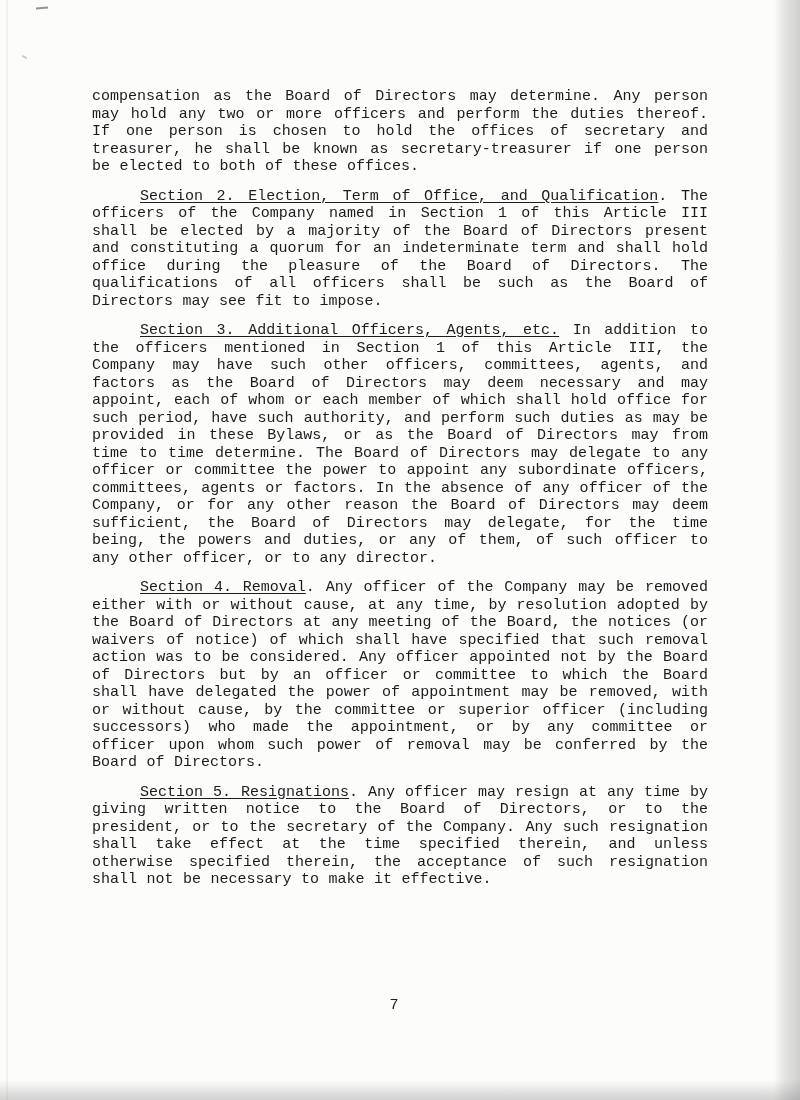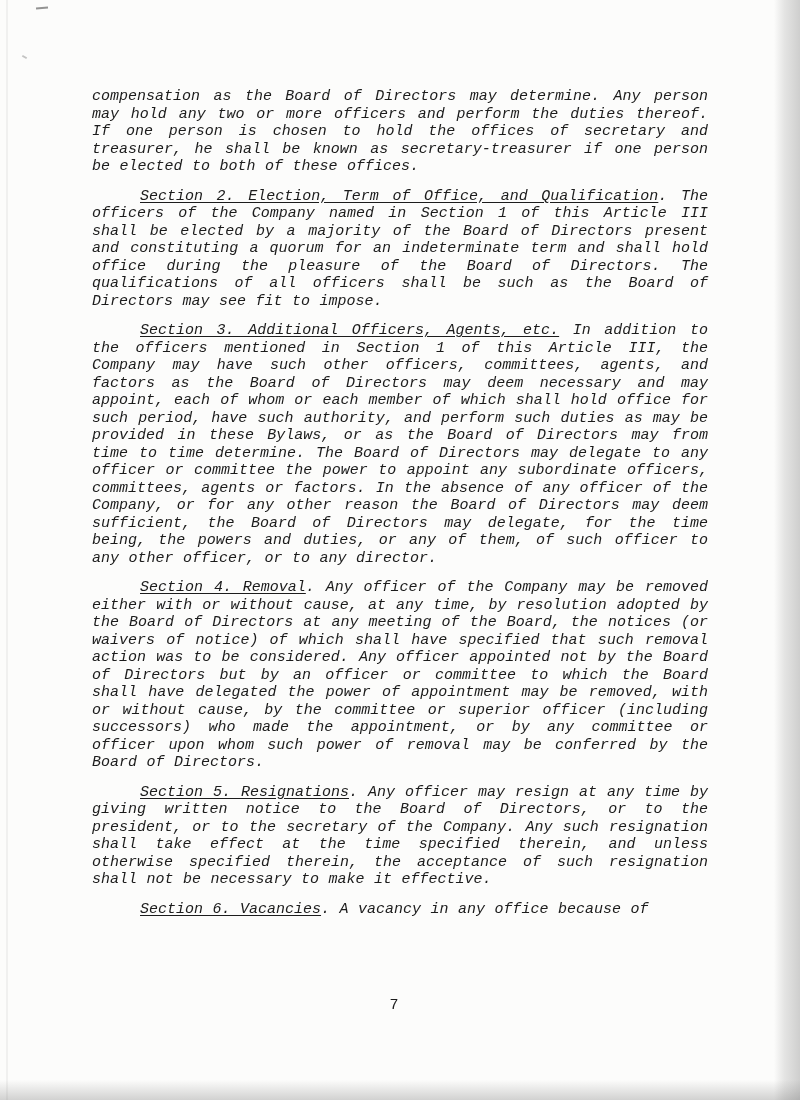--- a/index.html
+++ b/index.html
@@ -59,21 +59,20 @@
     top: 88px;
     left: 92px;
     width: 616px;
     font-size: 15px;
     line-height: 17.5px;
     text-align: justify;
   }
   .para {
     margin: 0 0 12px 0;
     word-spacing: 0.5px;
-    font-style: italic;
   }
   .para.section {
     text-indent: 48px;
   }
   .para.extra-gap {
   }
   .heading {
     text-decoration: underline;
     text-underline-offset: 2px;
   }
@@ -93,21 +92,20 @@
   <div class="speck-1"></div>
   <div class="speck-2"></div>
 
   <div class="text-column">
 
   <p class="para"><span>compensation as the Board of Directors may determine.  Any person may hold any two or more officers and perform the duties thereof.  If one person is chosen to hold the offices of secretary and treasurer, he shall be known as secretary-treasurer if one person be elected to both of these offices.</span></p>
       <p class="para section"><span class="heading">Section 2.  Election, Term of Office, and Qualification</span><span>.  The officers of the Company named in Section 1 of this Article III shall be elected by a majority of the Board of Directors present and constituting a quorum for an indeterminate term and shall hold office during the pleasure of the Board of Directors.  The qualifications of all officers shall be such as the Board of Directors may see fit to impose.</span></p>
       <p class="para section"><span class="heading">Section 3.  Additional Officers, Agents, etc.</span><span>  In addition to the officers mentioned in Section 1 of this Article III, the Company may have such other officers, committees, agents, and factors as the Board of Directors may deem necessary and may appoint, each of whom or each member of which shall hold office for such period, have such authority, and perform such duties as may be provided in these Bylaws, or as the Board of Directors may from time to time determine.  The Board of Directors may delegate to any officer or committee the power to appoint any subordinate officers, committees, agents or factors.  In the absence of any officer of the Company, or for any other reason the Board of Directors may deem sufficient, the Board of Directors may delegate, for the time being, the powers and duties, or any of them, of such officer to any other officer, or to any director.</span></p>
       <p class="para section"><span class="heading">Section 4.  Removal</span><span>.  Any officer of the Company may be removed either with or without cause, at any time, by resolution adopted by the Board of Directors at any meeting of the Board, the notices (or waivers of notice) of which shall have specified that such removal action was to be considered.  Any officer appointed not by the Board of Directors but by an officer or committee to which the Board shall have delegated the power of appointment may be removed, with or without cause, by the committee or superior officer (including successors) who made the appointment, or by any committee or officer upon whom such power of removal may be conferred by the Board of Directors.</span></p>
       <p class="para section extra-gap"><span class="heading">Section 5.  Resignations</span><span>.  Any officer may resign at any time by giving written notice to the Board of Directors, or to the president, or to the secretary of the Company.  Any such resignation shall take effect at the time specified therein, and unless otherwise specified therein, the acceptance of such resignation shall not be necessary to make it effective.</span></p>
-      <p class="para section"><span class="heading">Section 6.  Vacancies</span><span>.  A vacancy in any office because of</span></p>
     </div>
 
   <div class="page-number">7</div>
 
   <div class="edge-left"></div>
   <div class="edge-right"></div>
   <div class="edge-bottom"></div>
 </div>
 
 </body></html>

